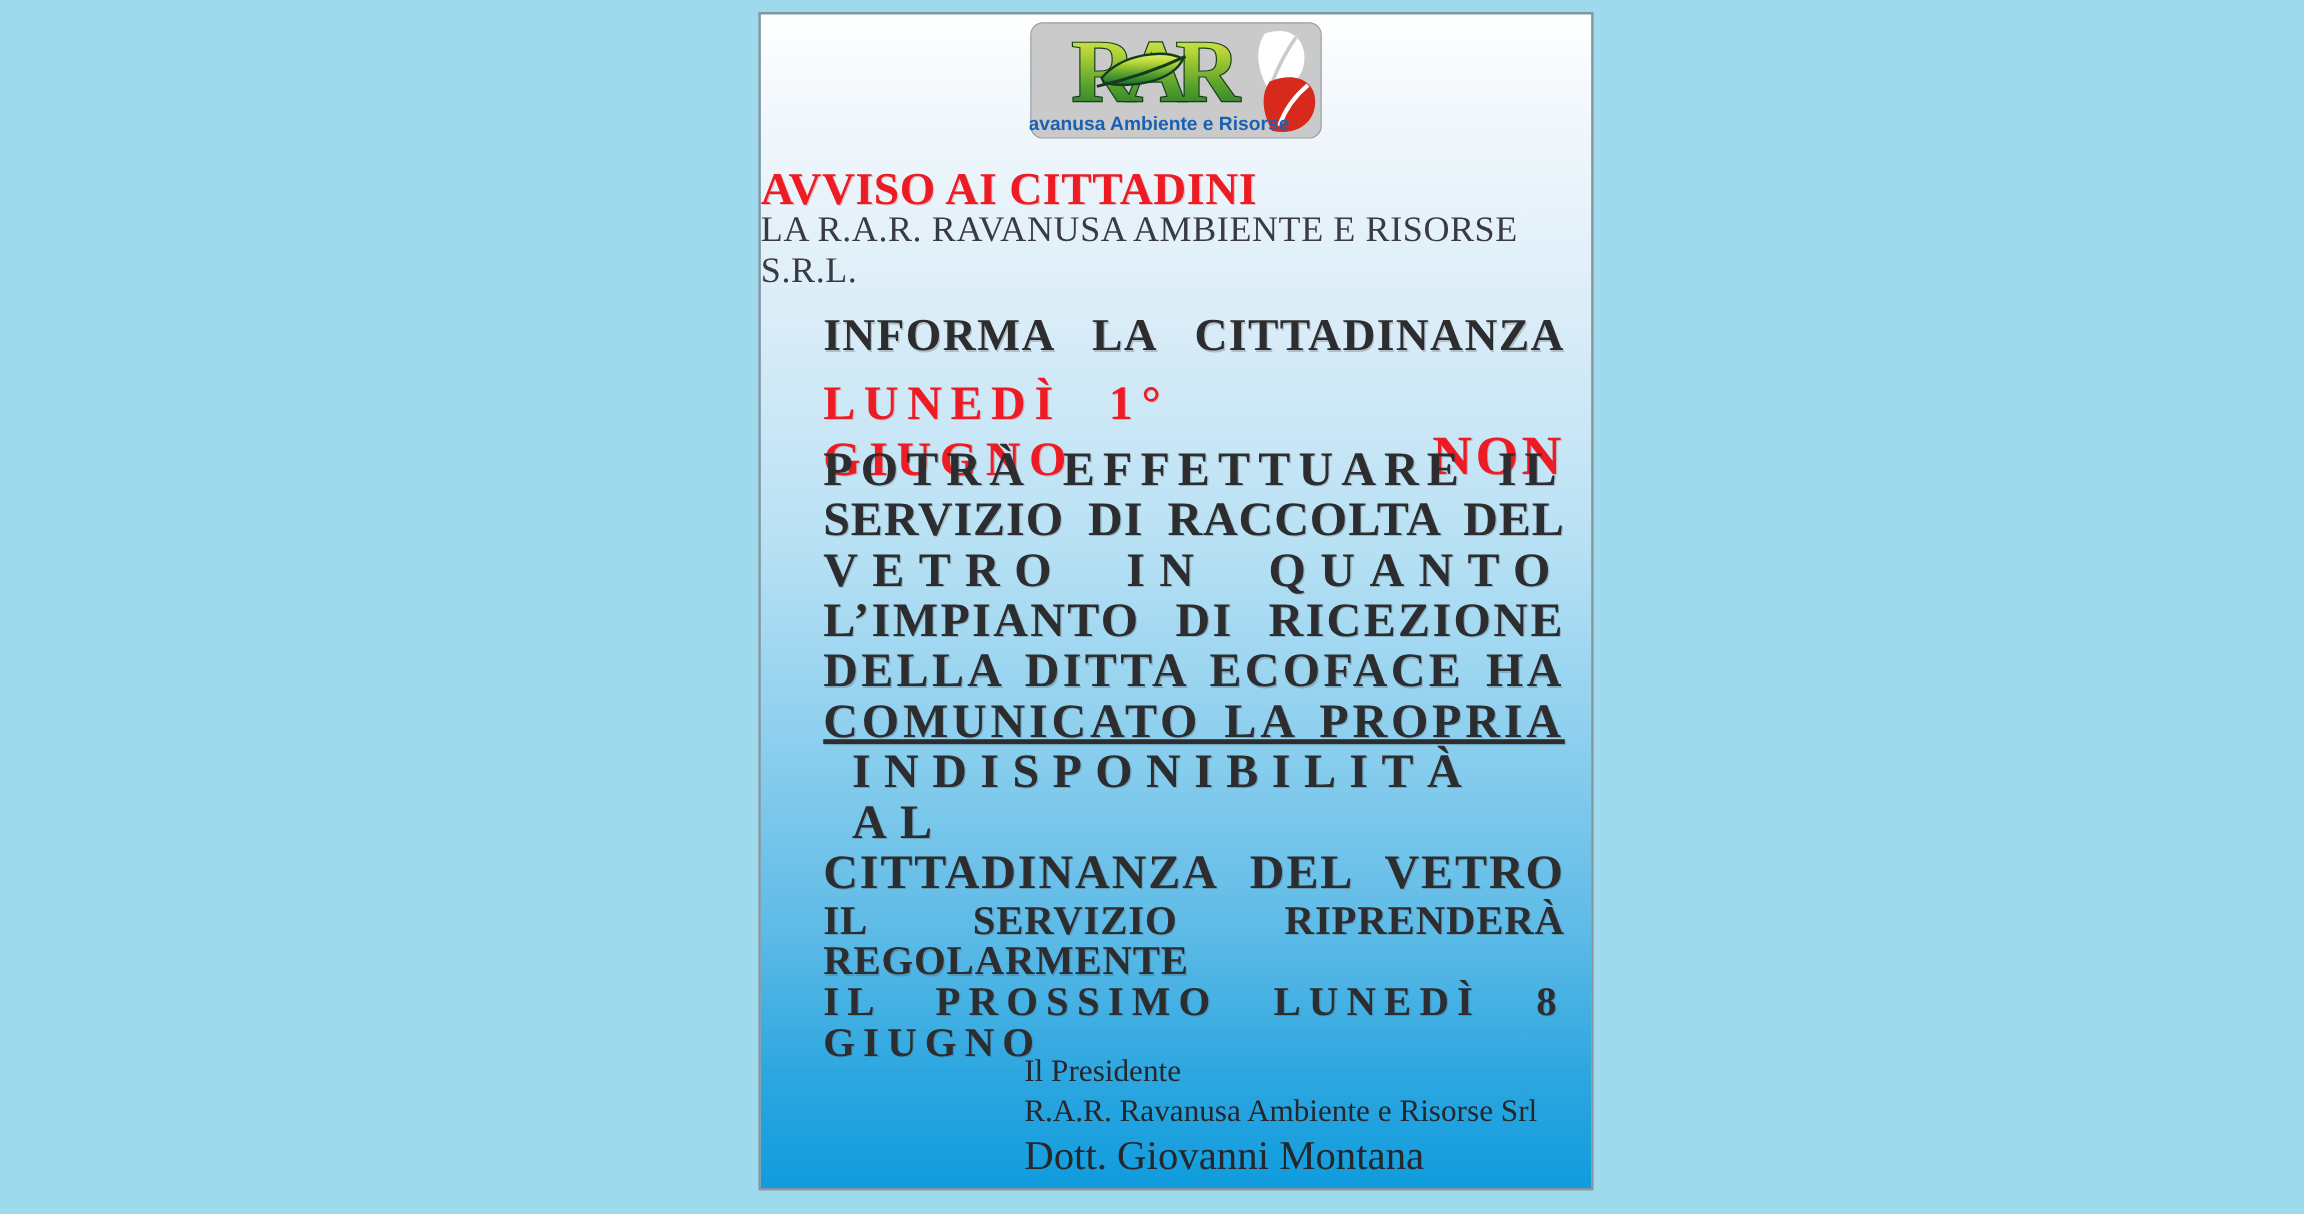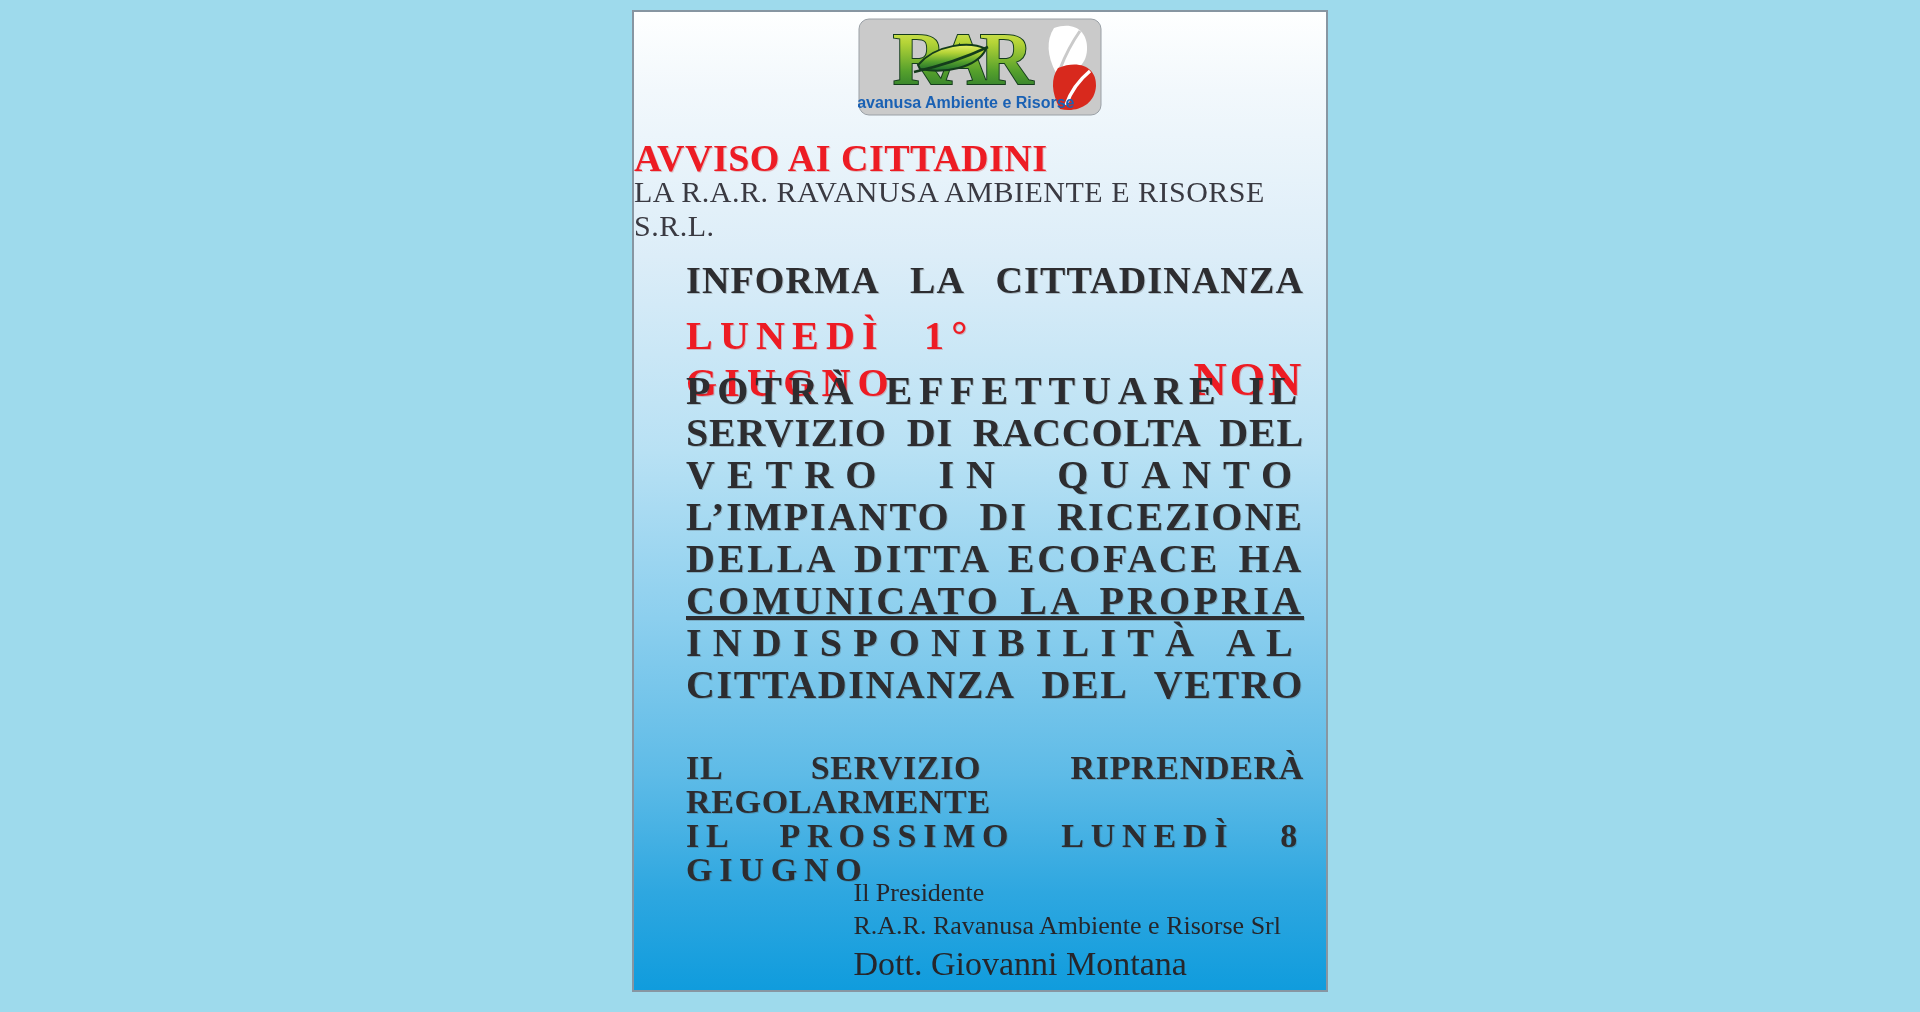--- a/index.html
+++ b/index.html
@@ -49,21 +49,21 @@
   .body-line{
     font-size:40px;font-weight:bold;color:#2d2d30;line-height:42px;
     text-shadow:1px 1px 0 rgba(60,60,60,.25);
   }
   .body-line:nth-child(1){letter-spacing:.17em;}
   .body-line:nth-child(2){letter-spacing:.02em;}
   .body-line:nth-child(3){letter-spacing:.30em;}
   .body-line:nth-child(4){letter-spacing:.05em;}
   .body-line:nth-child(5){letter-spacing:.07em;}
   .body-line:nth-child(6){letter-spacing:.08em;text-decoration:underline;}
-  .body-line:nth-child(7){letter-spacing:.28em;}
+  .body-line:nth-child(7){letter-spacing:.28em;margin-left:24px;}
   .body-line:nth-child(8){letter-spacing:.04em;}
   .note{top:739px;}
   .note-line{
     font-size:34px;font-weight:bold;color:#2d2d30;line-height:34px;
     text-shadow:1px 1px 0 rgba(60,60,60,.22);
   }
   .note-line:nth-child(1){letter-spacing:.02em;}
   .note-line:nth-child(2){letter-spacing:.20em;}
   .signature{
     position:absolute;right:45px;top:864px;text-align:left;color:#26262b;

